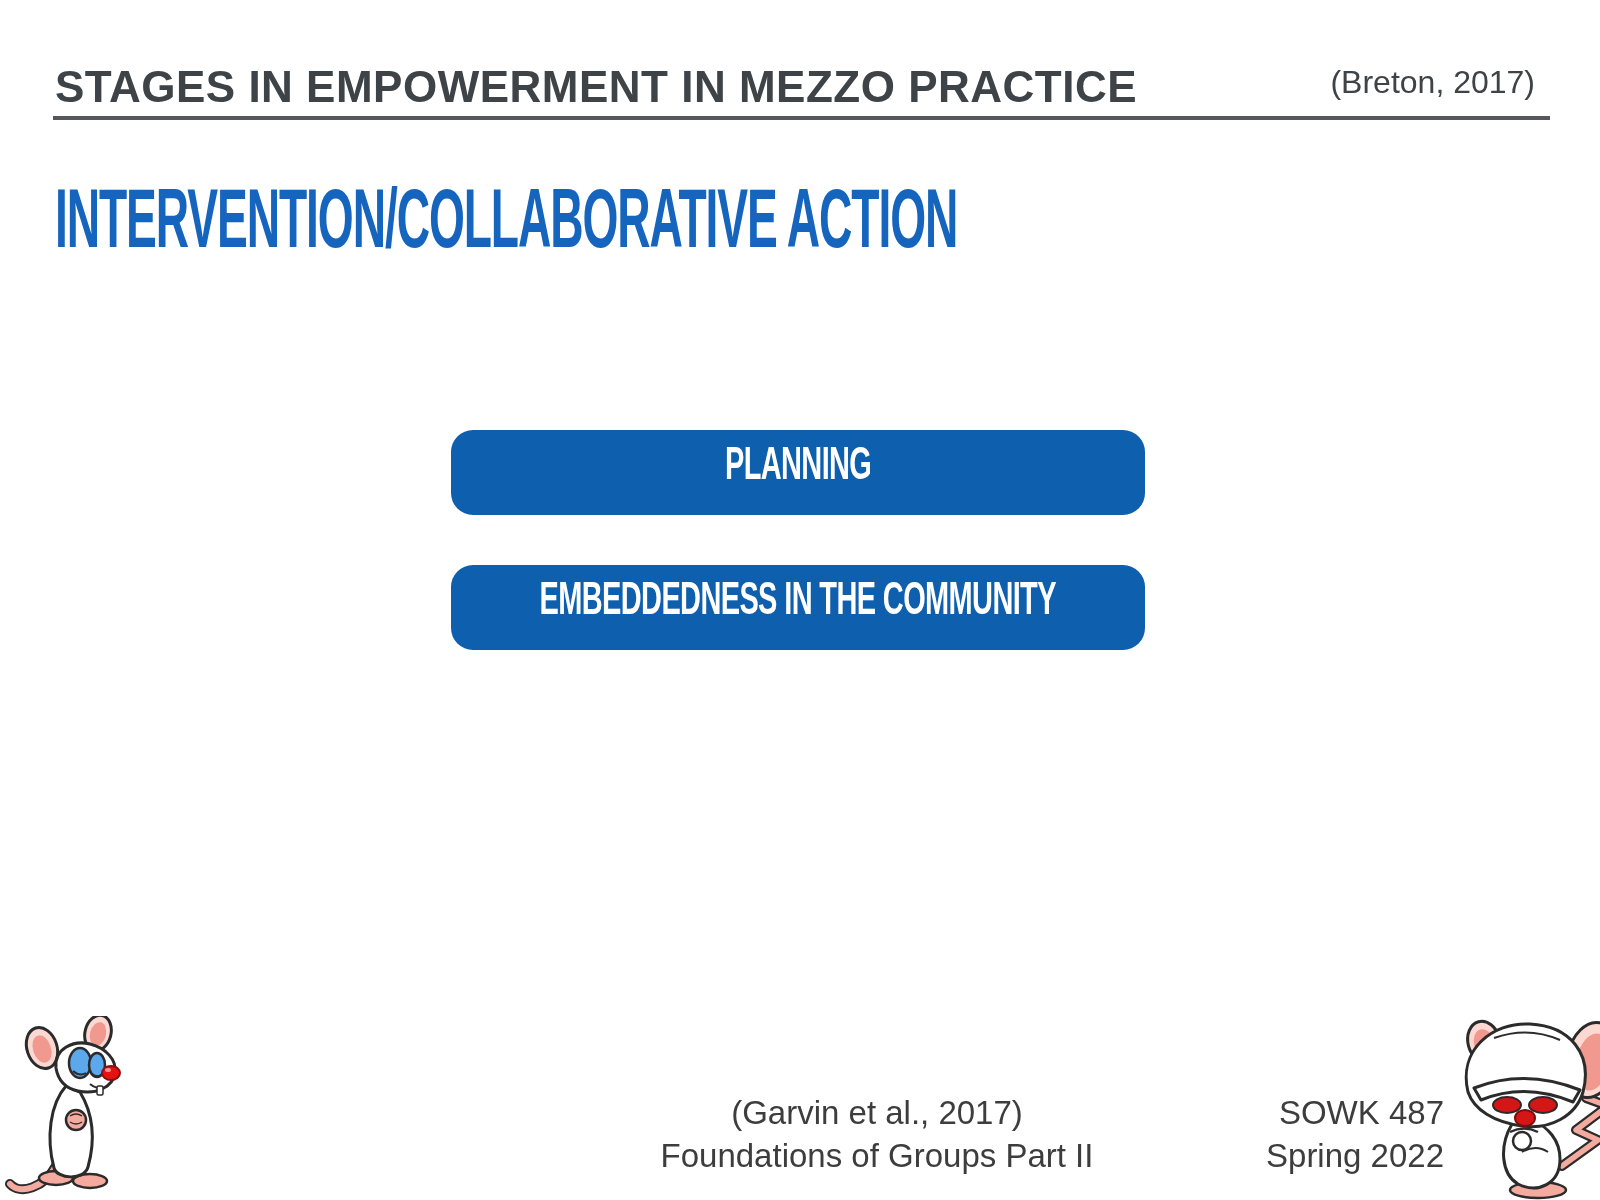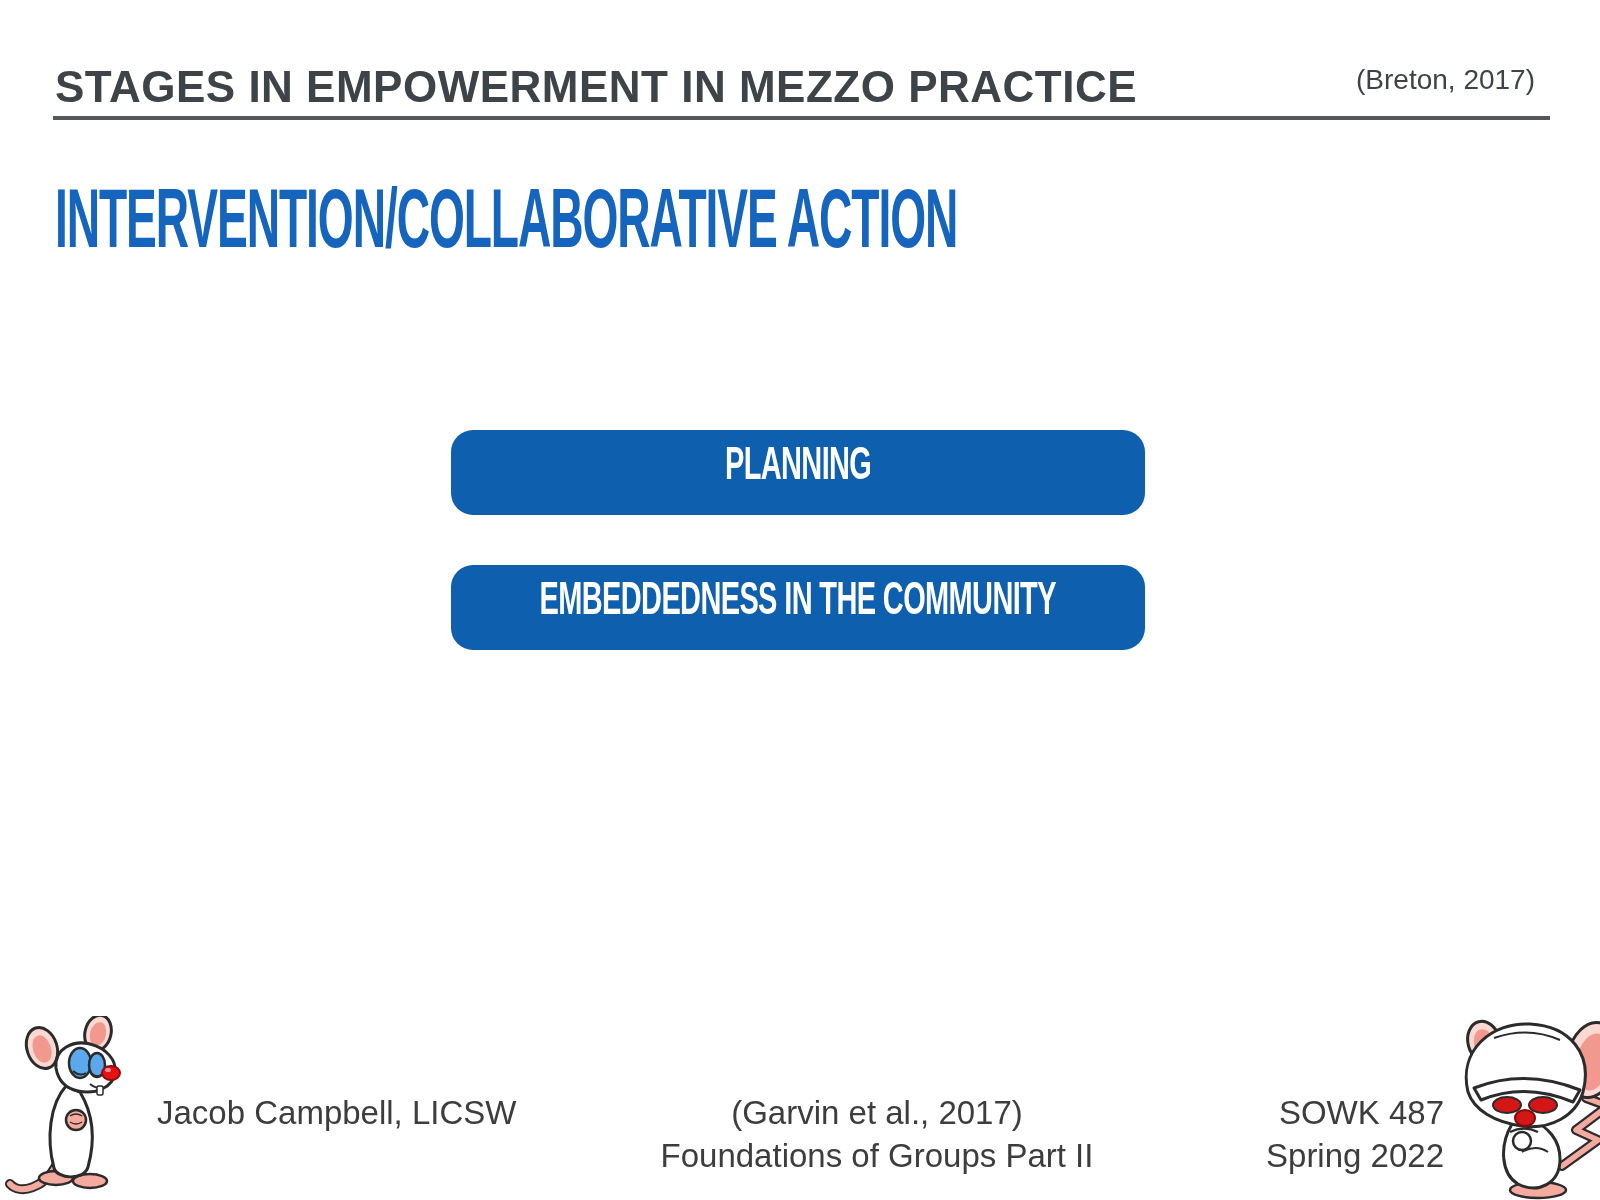--- a/index.html
+++ b/index.html
@@ -12,21 +12,21 @@
     color:#3d4043;
   }
   
   .header-title {
     position:absolute; left:55px; top:62px;
     font-size:44px; font-weight:700; letter-spacing:0.5px;
     color:#3e4347; white-space:nowrap;
   }
   .header-citation {
     position:absolute; right:65px; top:64px;
-    font-size:28px; font-weight:400; color:#3e4347; white-space:nowrap;
+    font-size:32px; font-weight:400; color:#3e4347; white-space:nowrap;
   }
   .header-rule {
     position:absolute; left:53px; top:116px;
     width:1497px; height:4px; background:#54575b;
   }
   
   .slide-title {
     position:absolute; left:55px; top:176px;
     height:84px; line-height:84px;
   }
@@ -112,21 +112,20 @@
 
     <ellipse cx="107" cy="57" rx="9" ry="7" fill="#e51212" stroke="#8f0d0d" stroke-width="2"></ellipse>
     <ellipse cx="104" cy="54" rx="3" ry="2" fill="#ff8f8f"></ellipse>
 
     <path d="M86 68 q 9 7 18 2" fill="none" stroke="#2b2b2b" stroke-width="2"></path>
     <rect x="93" y="70" width="6" height="9" rx="1.5" fill="#ffffff" stroke="#2b2b2b" stroke-width="1.5"></rect>
   </svg>
 </div>
 
 <div class="footer-block footer-author">
-  <div>Jacob Campbell, LICSW</div>
 </div>
 
 <div class="footer-block footer-cite">
   <div>(Garvin et al., 2017)</div>
   <div>Foundations of Groups Part II</div>
 </div>
 
 <div class="footer-block footer-course">
   <div>SOWK 487</div>
   <div>Spring 2022</div>

